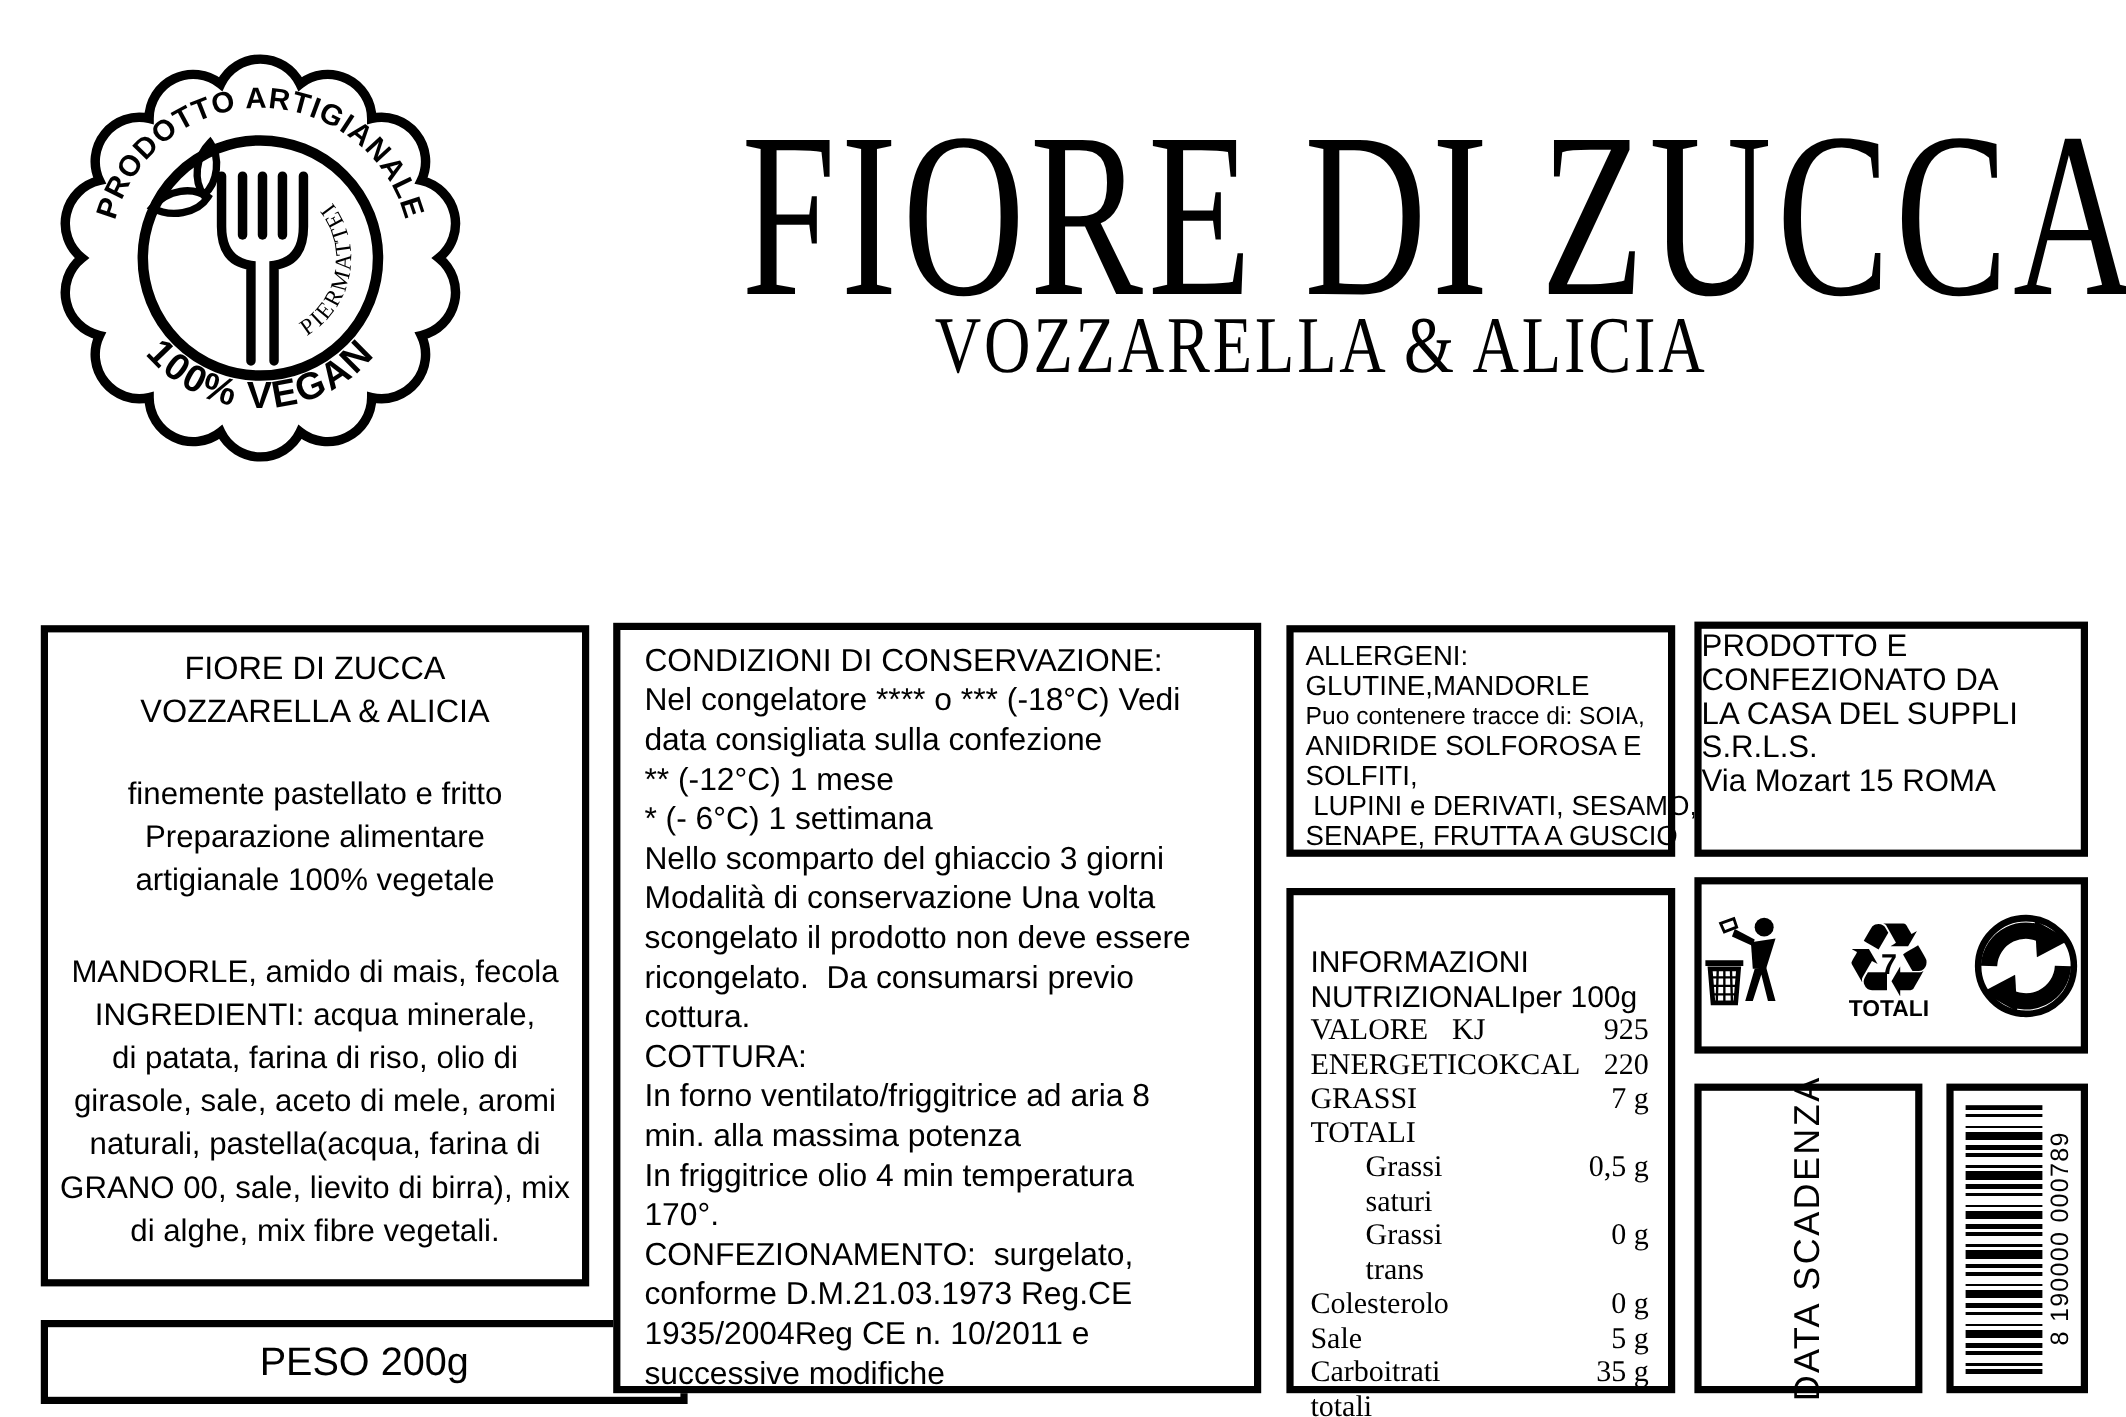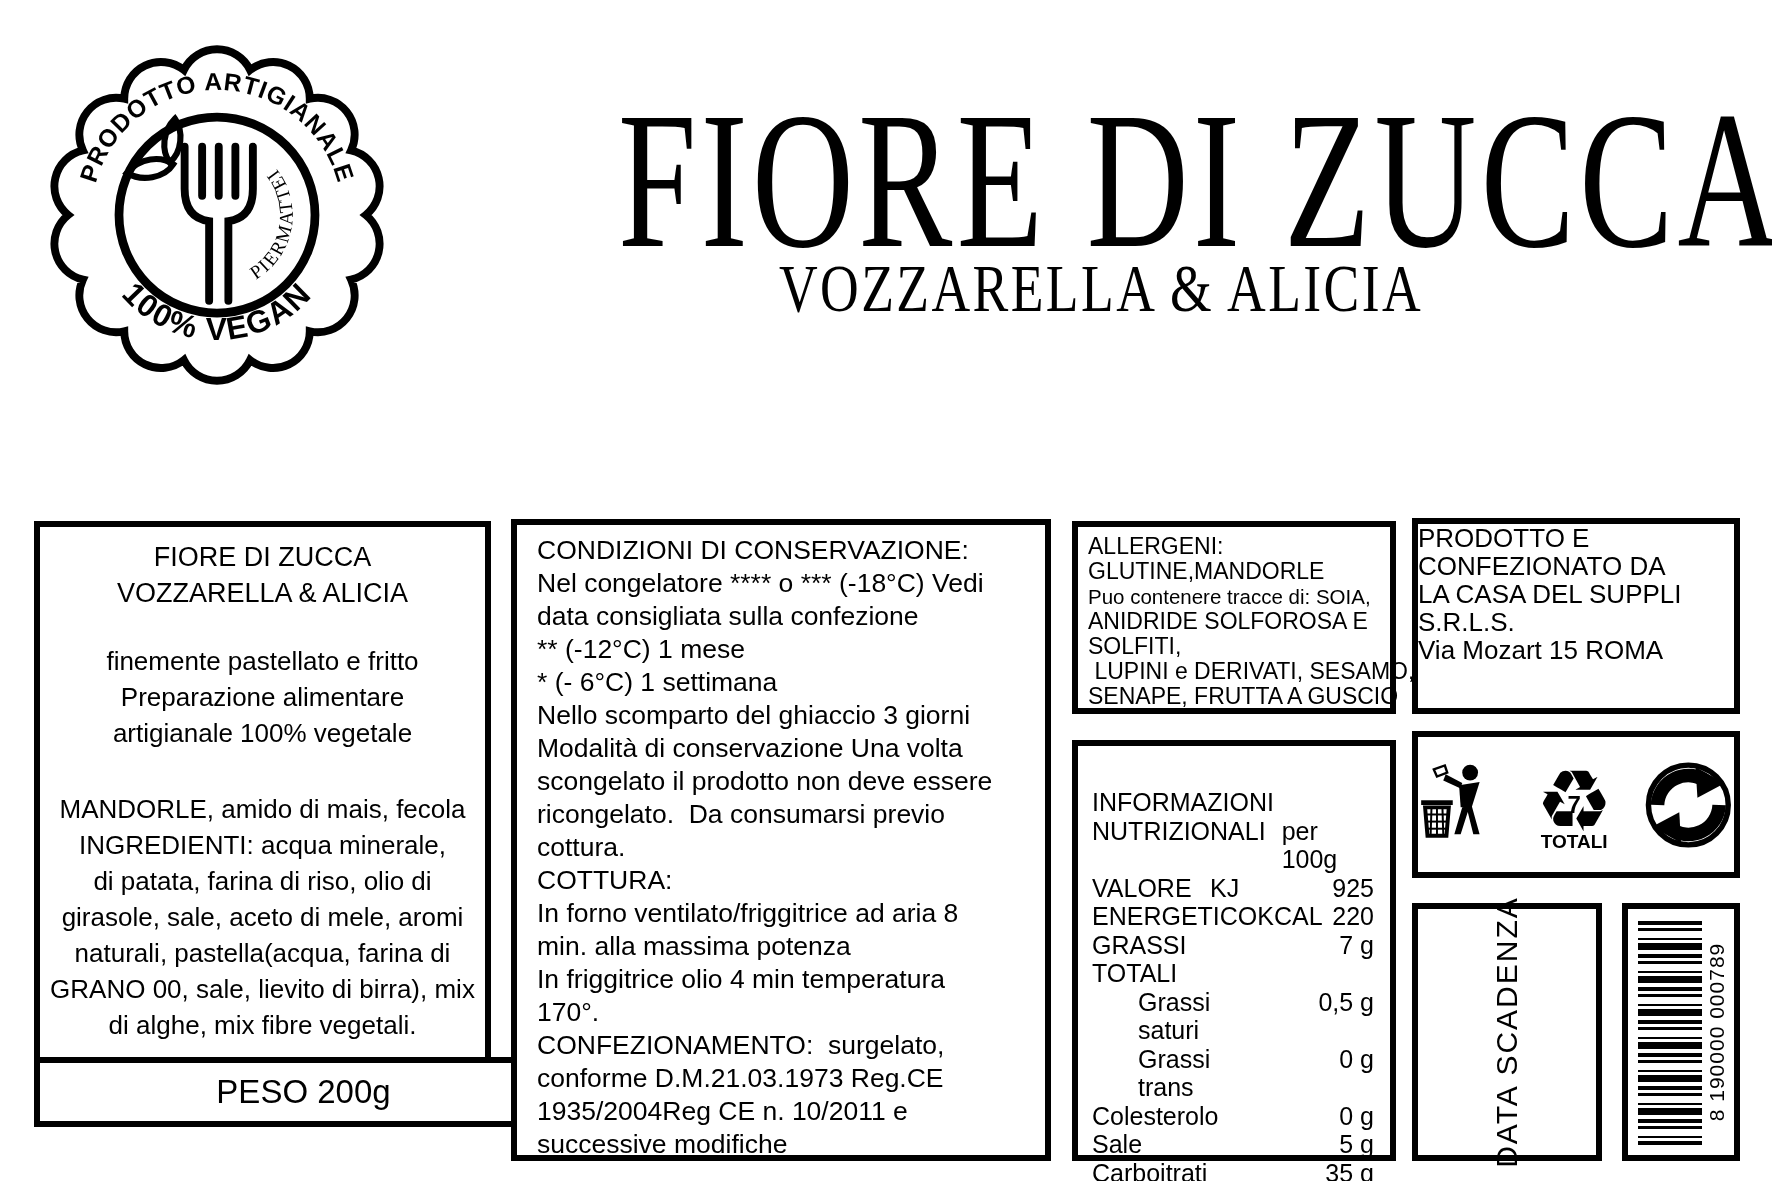--- a/index.html
+++ b/index.html
@@ -15,31 +15,31 @@
          letter-spacing:6px;white-space:nowrap;transform:scaleX(.72);transform-origin:center top;}
   #subtitle{position:absolute;left:430px;top:250px;width:1342px;text-align:center;
          font-family:"Liberation Serif",serif;font-size:67px;letter-spacing:3px;
          white-space:nowrap;transform:scaleX(.8);transform-origin:center top;}
 
   
   #product-box{left:34px;top:521px;width:457px;height:551px;text-align:center;padding:12px 6px 0;}
   .pname{font-size:27px;line-height:36px;}
   .pdesc{margin-top:32px;font-size:26px;line-height:36px;}
   .pingr{margin-top:40px;font-size:26px;line-height:36px;}
-  #peso-box{left:34px;top:1057px;width:539px;height:70px;display:flex;align-items:center;justify-content:center;font-size:33px;}
+  #peso-box{left:34px;top:1100px;width:539px;height:70px;display:flex;align-items:center;justify-content:center;font-size:33px;}
 
   
   #cons-box{left:511px;top:519px;width:540px;height:642px;padding:9px 14px 0 20px;font-size:26.5px;line-height:33px;}
 
   
   #allerg-box{left:1072px;top:521px;width:324px;height:193px;padding:7px 0 0 10px;font-size:23px;line-height:25px;}
   #allerg-box .sm{font-size:20.5px;}
   #nutr-box{left:1072px;top:740px;width:324px;height:421px;padding:42px 16px 0 14px;font-size:25px;line-height:28.5px;}
-  .nhead2{display:flex;gap:16px;}
-  .nrow{display:flex;}
+  .nhead2{display:flex;gap:0;}
+  .nrow{display:flex;font-family:Liberation Serif, serif;}
   .nlabel{flex:1 1 auto;}
   .indent .nlabel{padding-left:46px;}
   .nmid{width:86px;}
   .nval{width:78px;text-align:right;white-space:pre;}
 
   
   #producer-box{left:1412px;top:518px;width:328px;height:196px;font-size:26px;line-height:28px;}
   #recycle-box{left:1412px;top:731px;width:328px;height:147px;display:flex;align-items:center;justify-content:center;gap:22px;}
   .rec7{position:relative;width:100px;text-align:center;}
   .rec7 .sym{display:block;font-family:"DejaVu Sans",sans-serif;font-size:86px;line-height:88px;}

